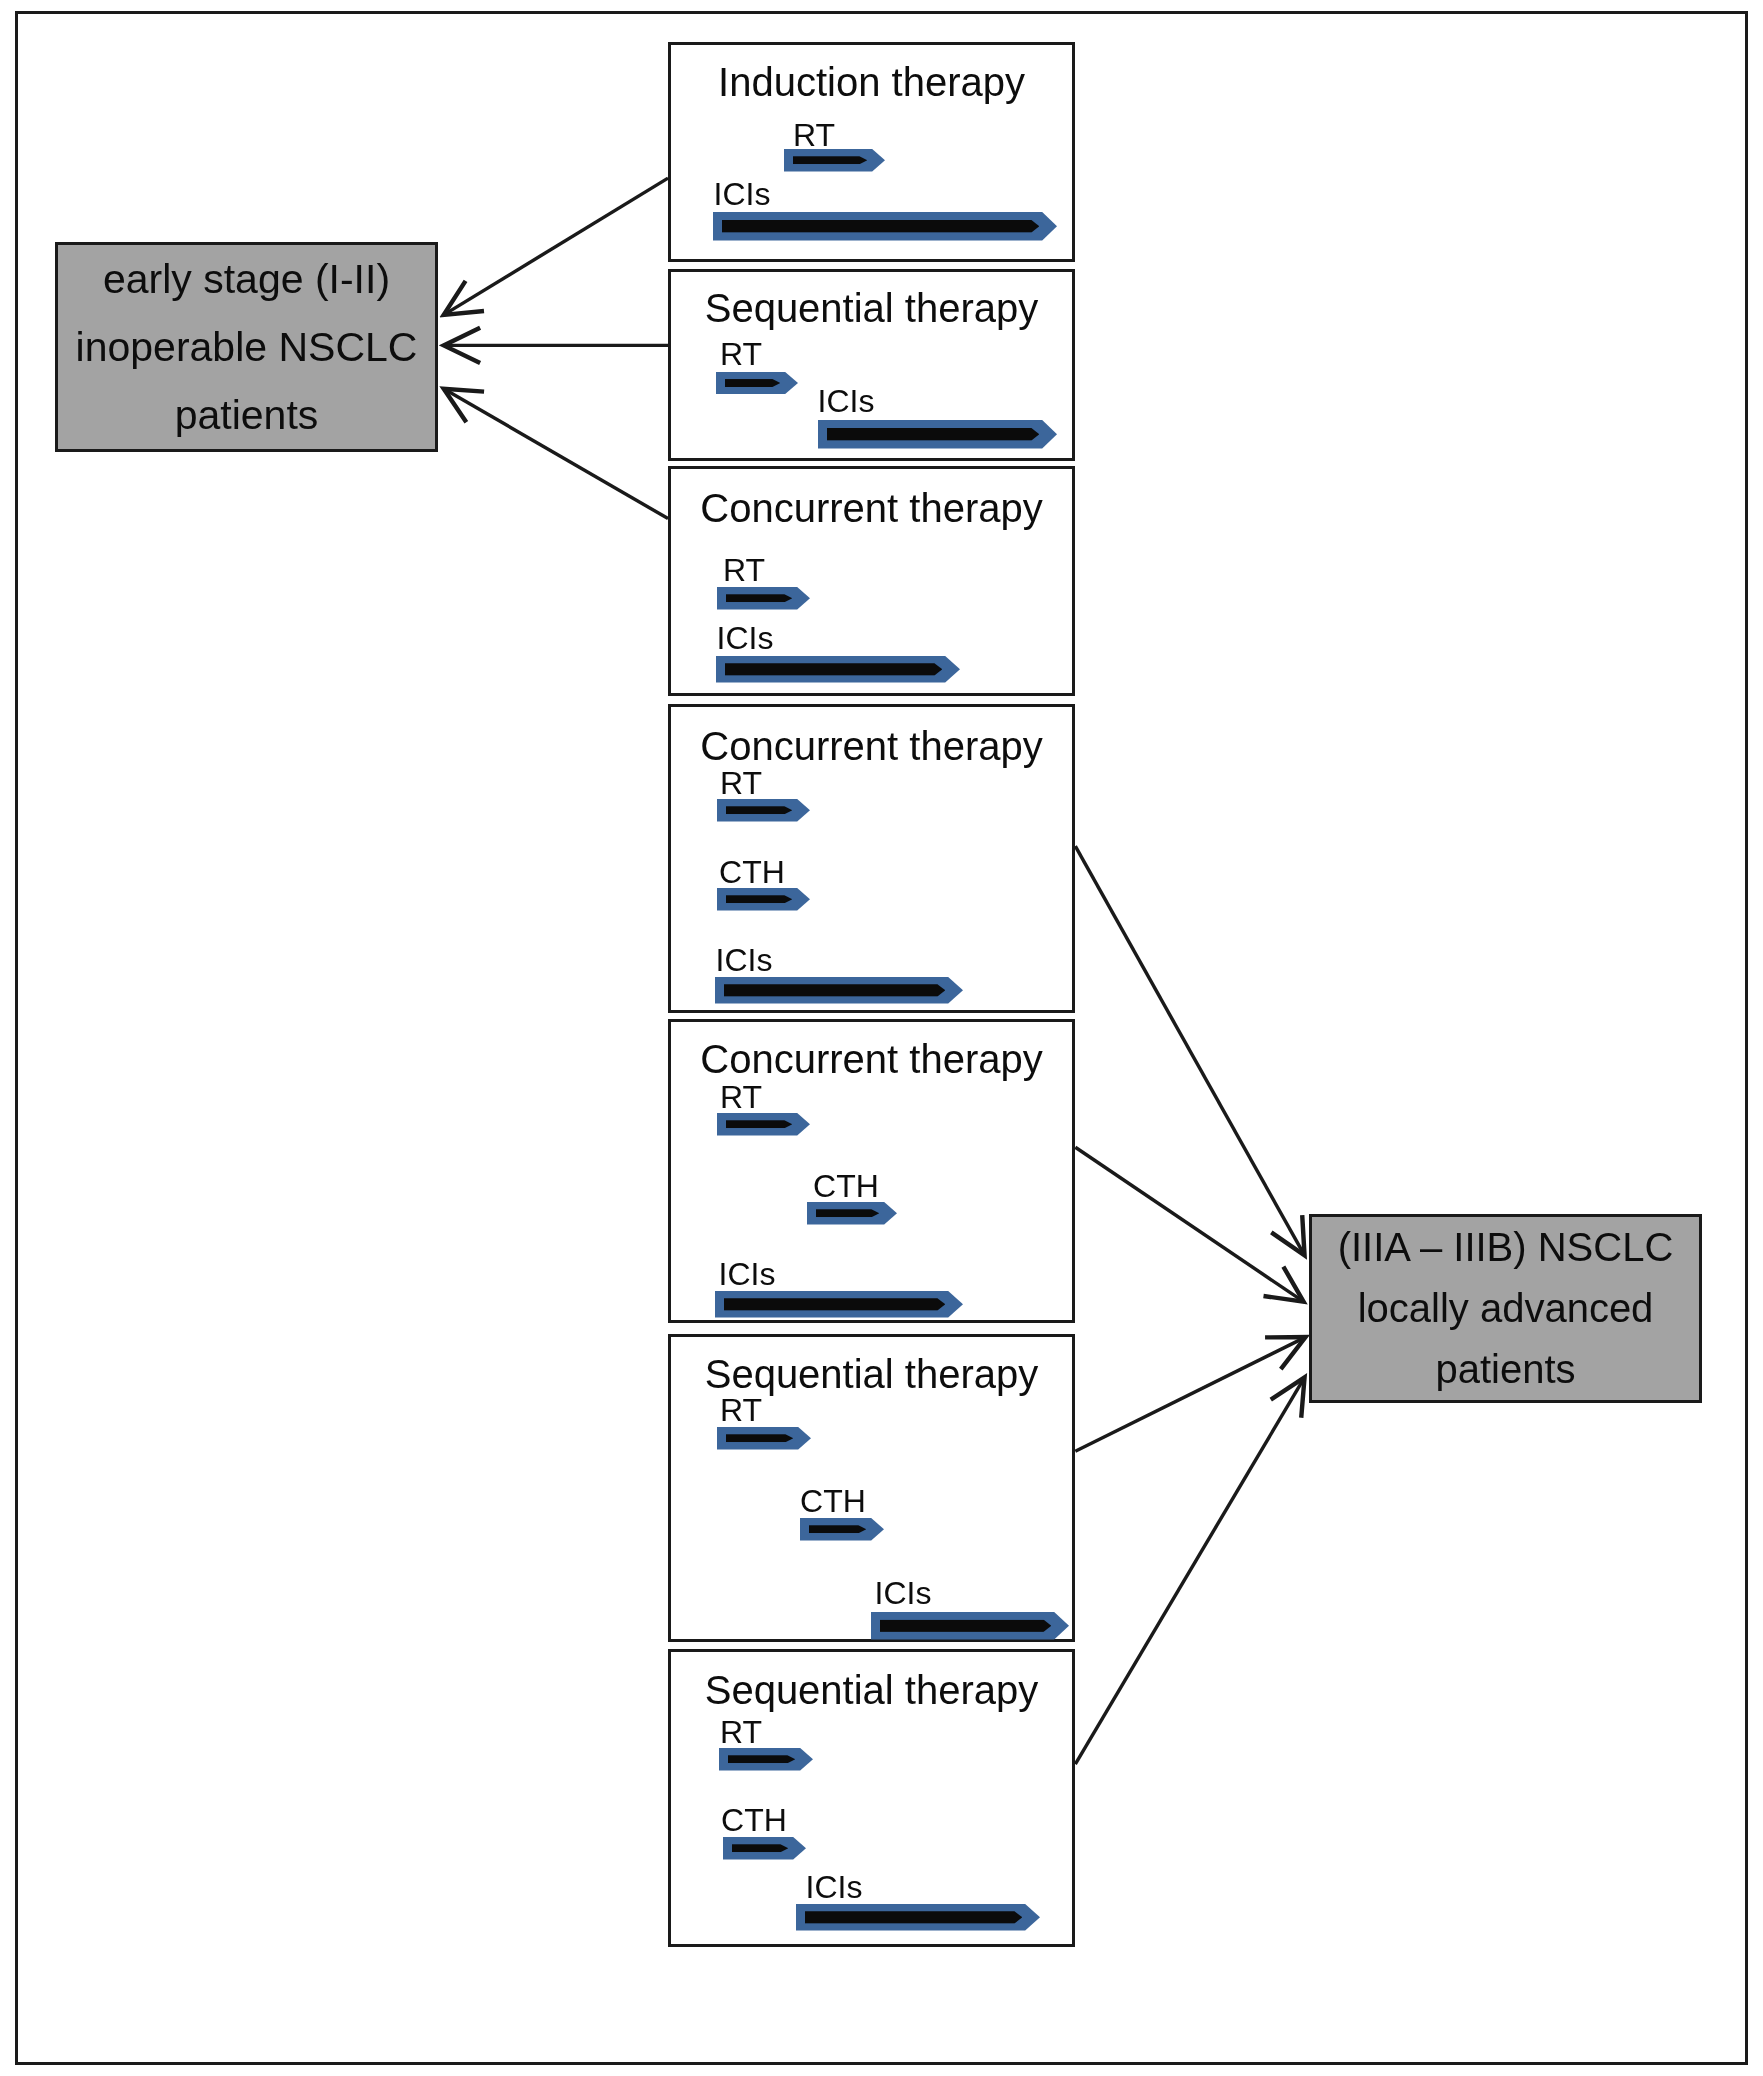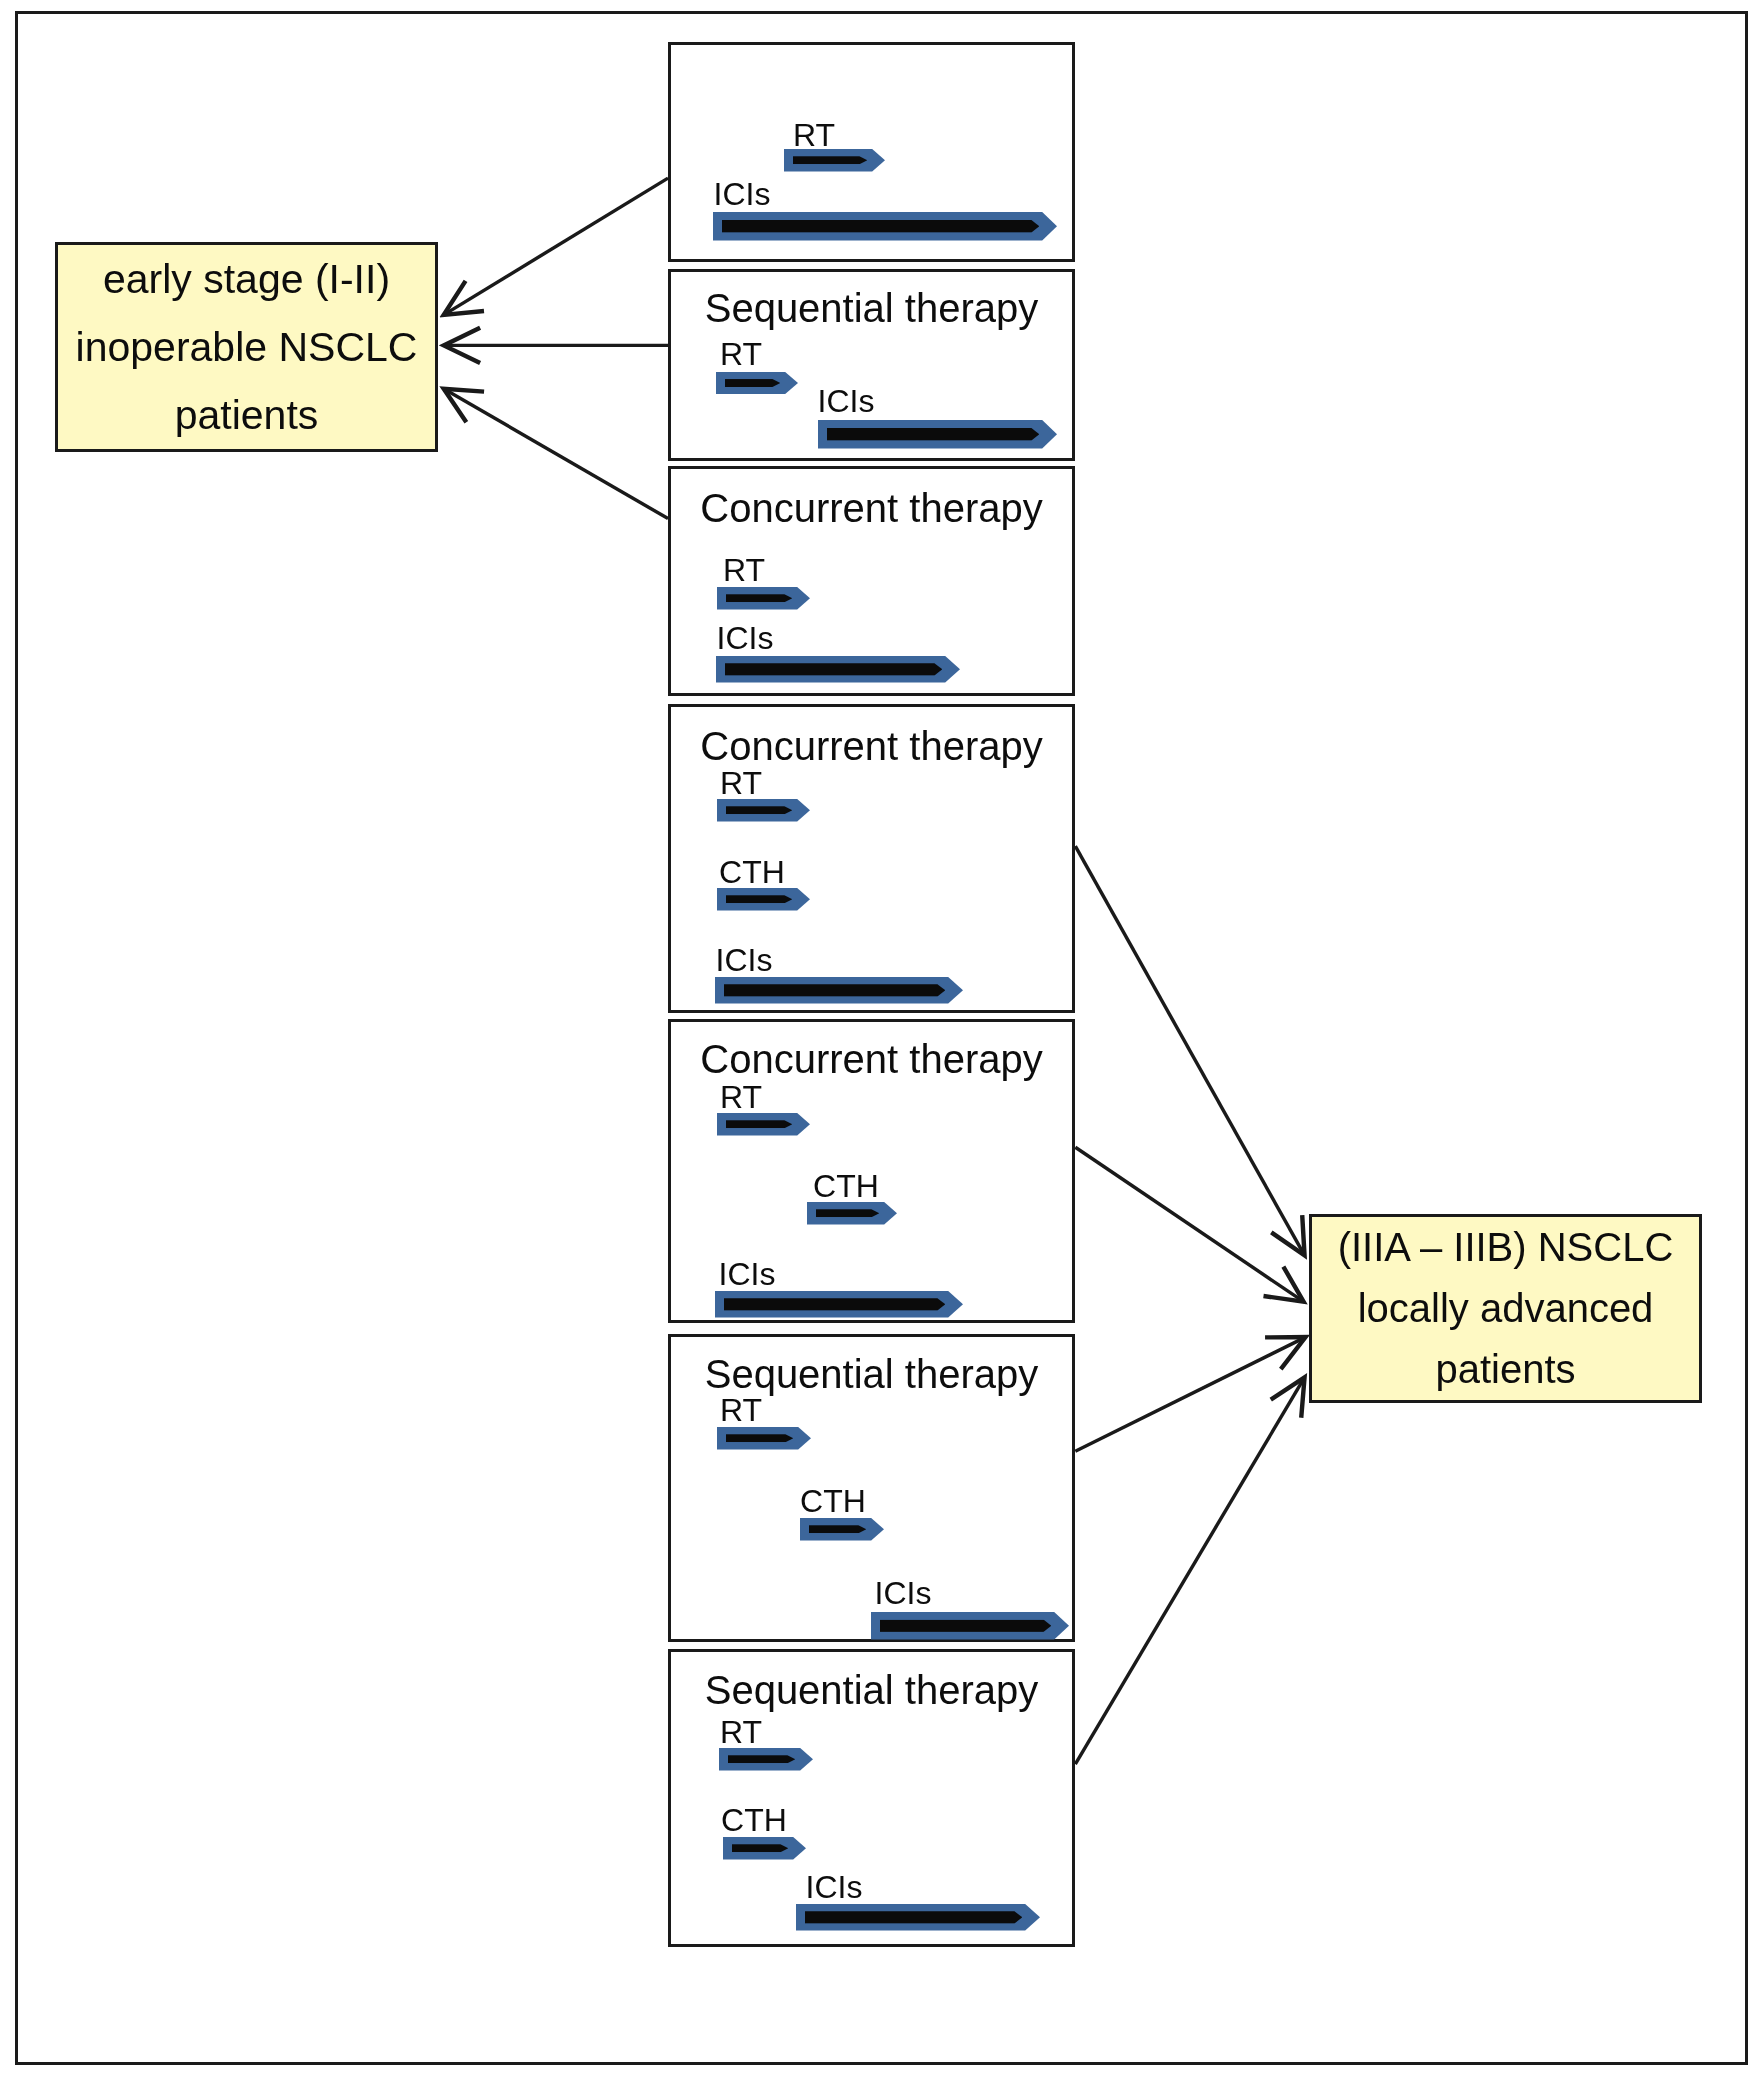--- a/index.html
+++ b/index.html
@@ -1,19 +1,19 @@
 <!DOCTYPE html>
 <html style="font-size:7.9px"><head>
 <meta charset="utf-8">
 <style>
   html,body{margin:0;padding:0;background:#ffffff;}
   body{width:1764px;height:2077px;position:relative;font-family:"Liberation Sans",sans-serif;color:#0d0d0d;overflow:hidden;}
   .frame{position:absolute;left:14.8px;top:10.8px;width:1733px;height:2054px;border:3.9px solid #1a1a1a;box-sizing:border-box;background:#ffffff;}
   .connectors{position:absolute;left:0;top:0;width:1764px;height:2077px;}
-  .pbox{position:absolute;border:3px solid #1a1a1a;box-sizing:border-box;background:#fef9c3;display:flex;align-items:center;justify-content:center;}
+  .pbox{position:absolute;border:3px solid #1a1a1a;box-sizing:border-box;background:#a3a3a3;display:flex;align-items:center;justify-content:center;}
   .ptext{width:100%;text-align:center;}
   .pline{font-size:41px;line-height:68px;white-space:nowrap;}
   .pbox--adv .pline{font-size:40px;line-height:61px;}
   .tbox{position:absolute;border:3px solid #1a1a1a;box-sizing:border-box;background:#ffffff;}
   .tbox-title{position:absolute;left:0;right:0;text-align:center;font-size:40px;white-space:nowrap;}
   .lbl{position:absolute;transform:translateX(-50%);font-size:32px;white-space:nowrap;}
   .bar{position:absolute;background:#3c669b;clip-path:polygon(0 0, calc(100% - 14.8px) 0, 100% 50%, calc(100% - 14.8px) 100%, 0 100%);}
   .bar-core{position:absolute;left:8.9px;right:17.7px;top:50%;transform:translateY(-50%);background:#0b0b0b;clip-path:polygon(0 0, calc(100% - 7.9px) 0, 100% 50%, calc(100% - 7.9px) 100%, 0 100%);}
   .bar-short{clip-path:polygon(0 0, calc(100% - 12.8px) 0, 100% 50%, calc(100% - 12.8px) 100%, 0 100%);}
   .bar-short .bar-core{height:7.9px;}
@@ -49,20 +49,21 @@
 
 <div class="pbox pbox--adv" style="left:1309px;top:1214px;width:393px;height:189px">
   <div class="ptext">
     <div class="pline">(IIIA – IIIB) NSCLC</div>
     <div class="pline">locally advanced</div>
     <div class="pline">patients</div>
   </div>
 </div>
 
 <div class="tbox" style="left:668px;top:42px;width:407px;height:220px">
+  <div class="tbox-title" style="top:14.8px">Induction therapy</div>
   <div class="lbl" style="left:143px;top:72px">RT</div>
   <div class="bar bar-short" style="left:113px;top:104px;width:101px;height:22.6px">
       <div class="bar-core"></div>
     </div>
   <div class="lbl" style="left:71px;top:131px">ICIs</div>
   <div class="bar bar-long" style="left:42px;top:167px;width:344px;height:28.5px">
       <div class="bar-core"></div>
     </div>
 </div>
 

